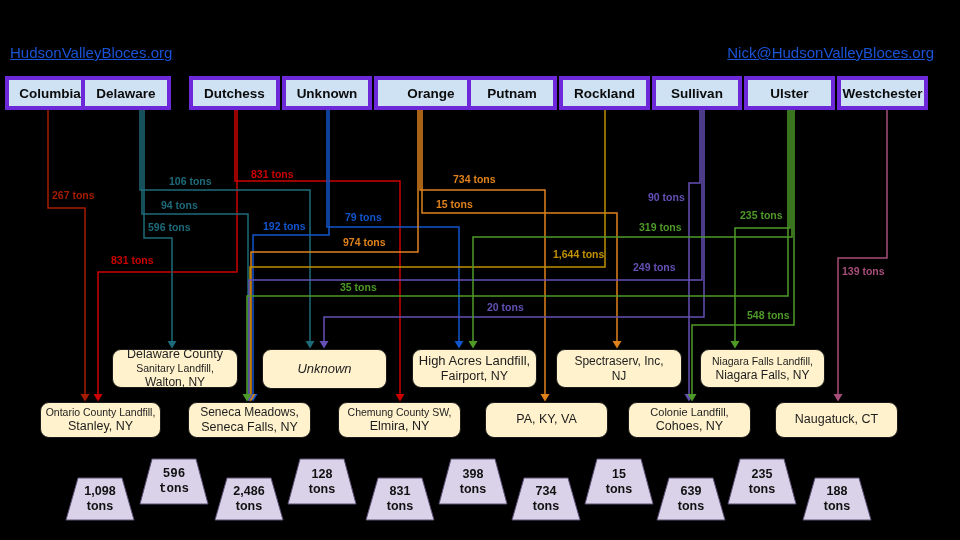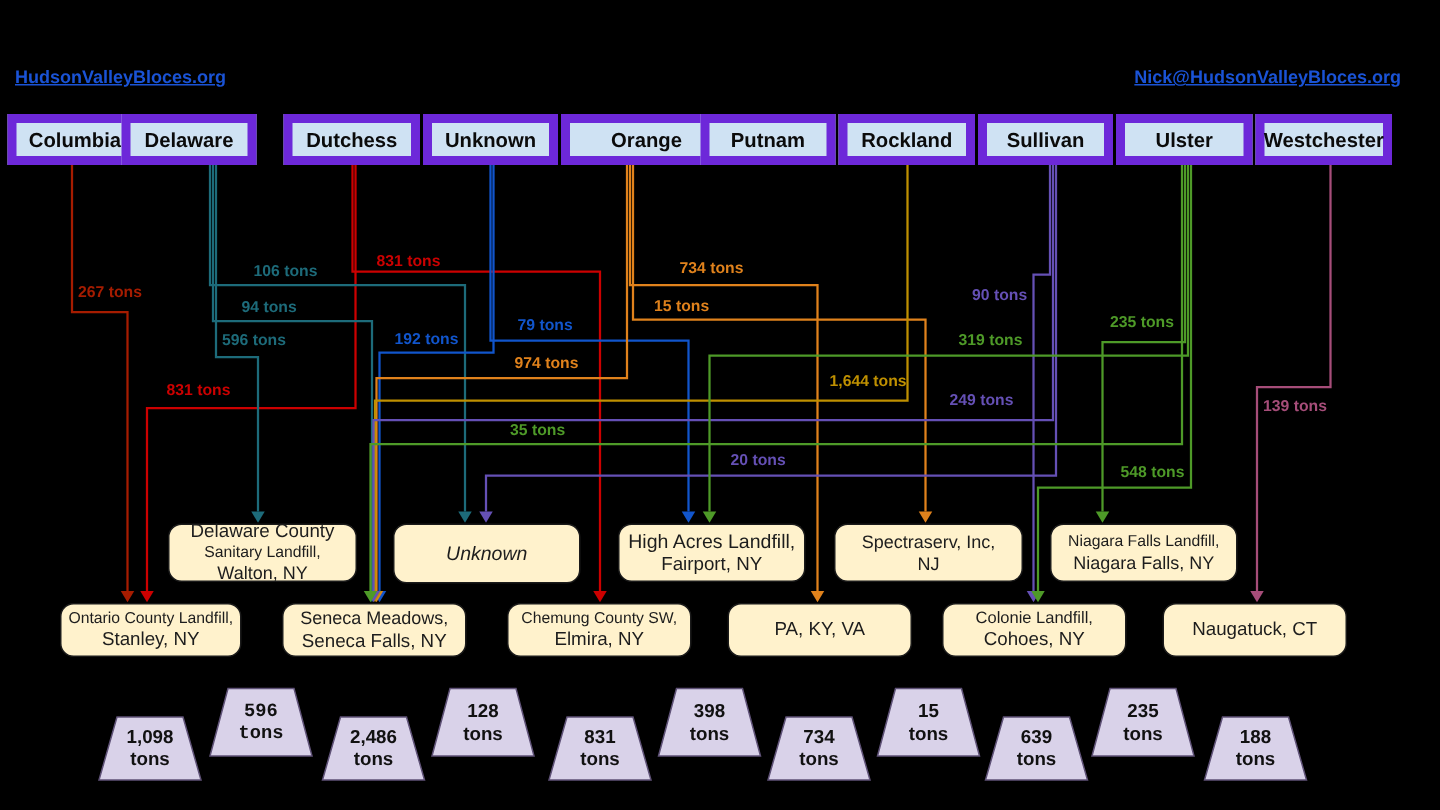--- a/index.html
+++ b/index.html
@@ -1,27 +1,27 @@
 <!DOCTYPE html>
 <html><head>
 <meta charset="utf-8">
 <style>
   html,body{margin:0;padding:0;}
   body{
     width:960px;height:540px;background:#000;position:relative;overflow:hidden;
     font-family:"Liberation Sans",sans-serif;
   }
   .link{
-    position:absolute;top:44px;font-size:12px;font-weight:bold;
+    position:absolute;top:44px;font-size:15px;font-weight:normal;
     color:#1a53d6;text-decoration:underline;cursor:pointer;white-space:nowrap;
   }
   #link-left{left:10px;}
   #link-right{right:26px;}
   .county{
-    position:absolute;top:76px;height:34px;background:#cfe2f3;border:6px solid #6d28d9;
+    position:absolute;top:76px;height:34px;background:#cfe2f3;border:4px solid #6d28d9;
     display:flex;align-items:center;justify-content:center;
     font-weight:bold;font-size:13.5px;color:#0b0b0b;box-sizing:border-box;
   }
   .dest{
     position:absolute;background:#fff2cc;border:1.4px solid #1a1a1a;border-radius:9px;
     display:flex;flex-direction:column;align-items:center;justify-content:center;
     color:#1d1d1d;line-height:1.22;text-align:center;box-sizing:border-box;
   }
   .dest .ln{white-space:nowrap;}
   .dest.italic .ln{font-style:italic;}

